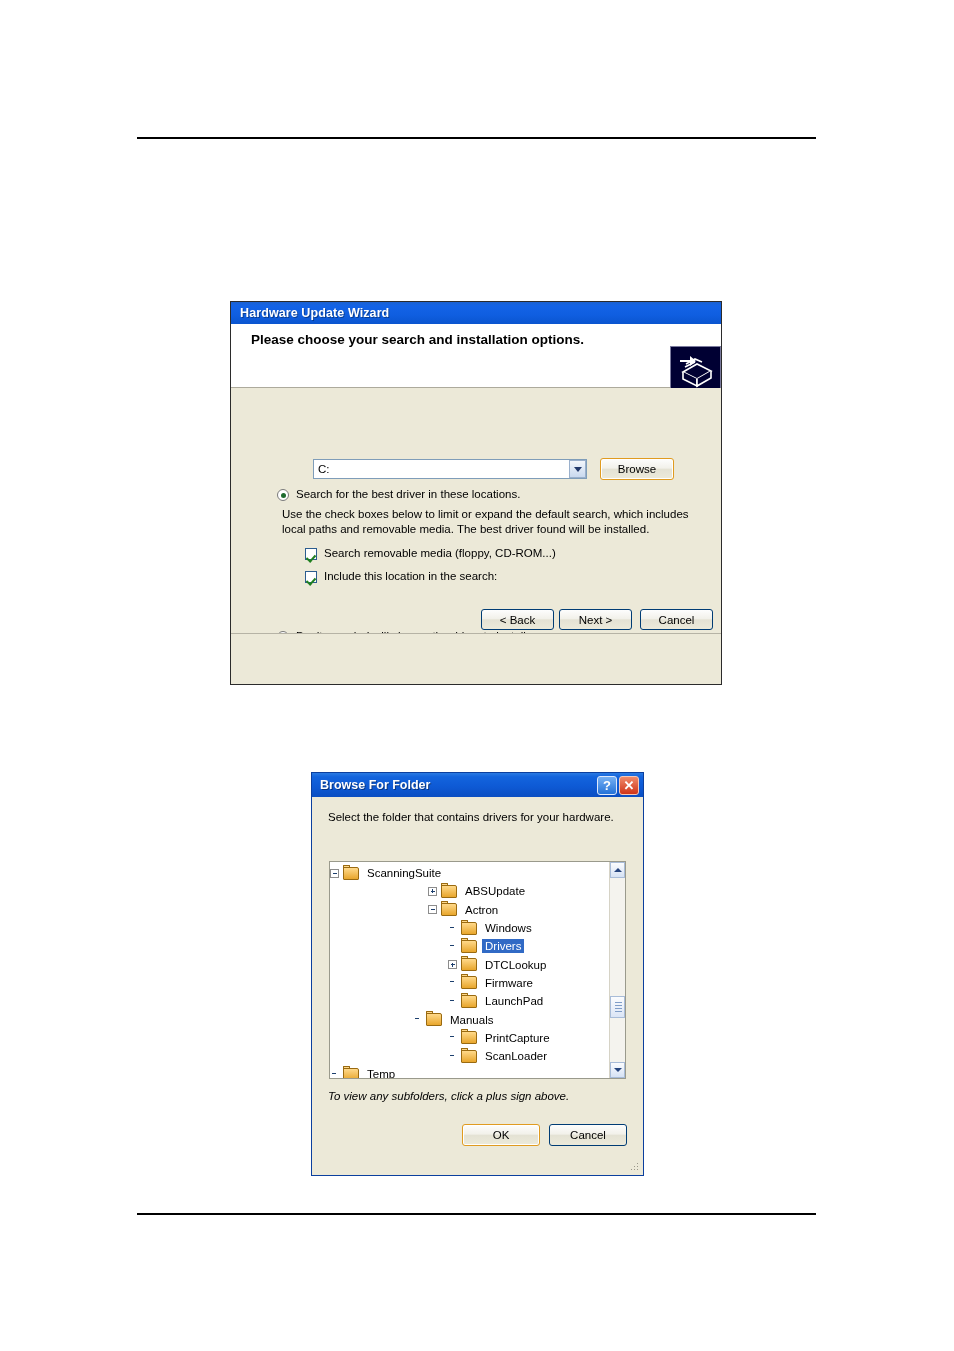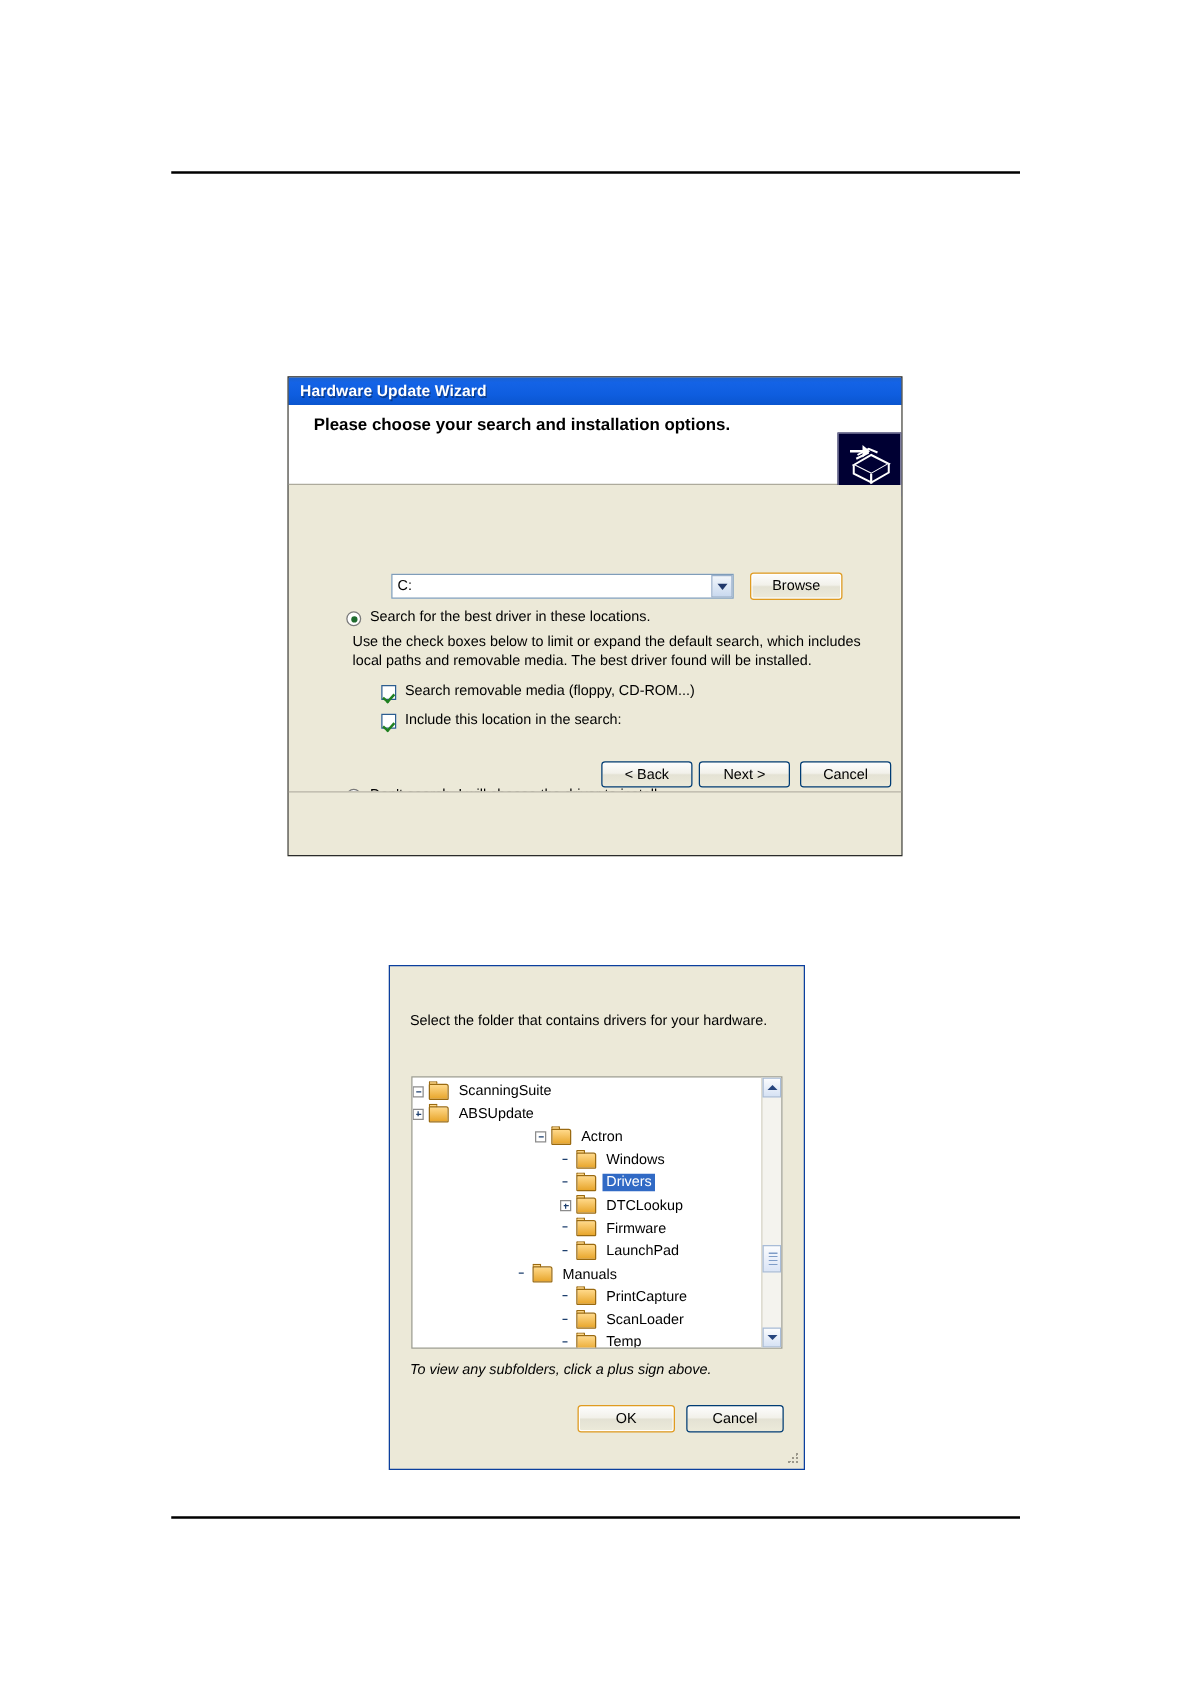--- a/index.html
+++ b/index.html
@@ -506,34 +506,39 @@
   </span>
 </div>
 <div id="browse-button" class="xp-button default">Browse</div>
 
 <div id="wizard-back-button" class="xp-button">&lt; Back</div>
 <div id="wizard-next-button" class="xp-button">Next &gt;</div>
 <div id="wizard-cancel-button" class="xp-button">Cancel</div>
 
 <div id="browse-dialog">
 
+  <div id="browse-titlebar">
+    <span id="browse-title">Browse For Folder</span>
+    <span class="tb-btn" id="browse-help-button">?</span>
+    <span class="tb-btn" id="browse-close-button">✕</span>
+  </div>
 
   <div id="browse-prompt">Select the folder that contains drivers for your hardware.</div>
 
   <div id="folder-tree-panel">
     <div id="folder-tree">
         <div class="tree-row" style="">
           <span class="expander"></span>
           <span class="folder-icon">
             <span class="fld-tab"></span>
             <span class="fld-back"></span>
           </span>
           <span class="tree-label">ScanningSuite</span>
         </div>
-        <div class="tree-row" style="">
+        <div class="tree-row" style="padding-left: 98px;">
           <span class="expander plus"></span>
           <span class="folder-icon">
             <span class="fld-tab"></span>
             <span class="fld-back"></span>
           </span>
           <span class="tree-label">ABSUpdate</span>
         </div>
         <div class="tree-row" style="padding-left: 98px;">
           <span class="expander"></span>
           <span class="folder-icon">
@@ -599,21 +604,21 @@
           <span class="tree-label">PrintCapture</span>
         </div>
         <div class="tree-row" style="padding-left: 118px;">
           <span class="expander none"></span>
           <span class="folder-icon">
             <span class="fld-tab"></span>
             <span class="fld-back"></span>
           </span>
           <span class="tree-label">ScanLoader</span>
         </div>
-        <div class="tree-row" style="padding-left: 118px;">
+        <div class="tree-row" style="">
           <span class="expander none"></span>
           <span class="folder-icon">
             <span class="fld-tab"></span>
             <span class="fld-back"></span>
           </span>
           <span class="tree-label">Temp</span>
         </div>
       </div>
 
     <div id="tree-scrollbar">

